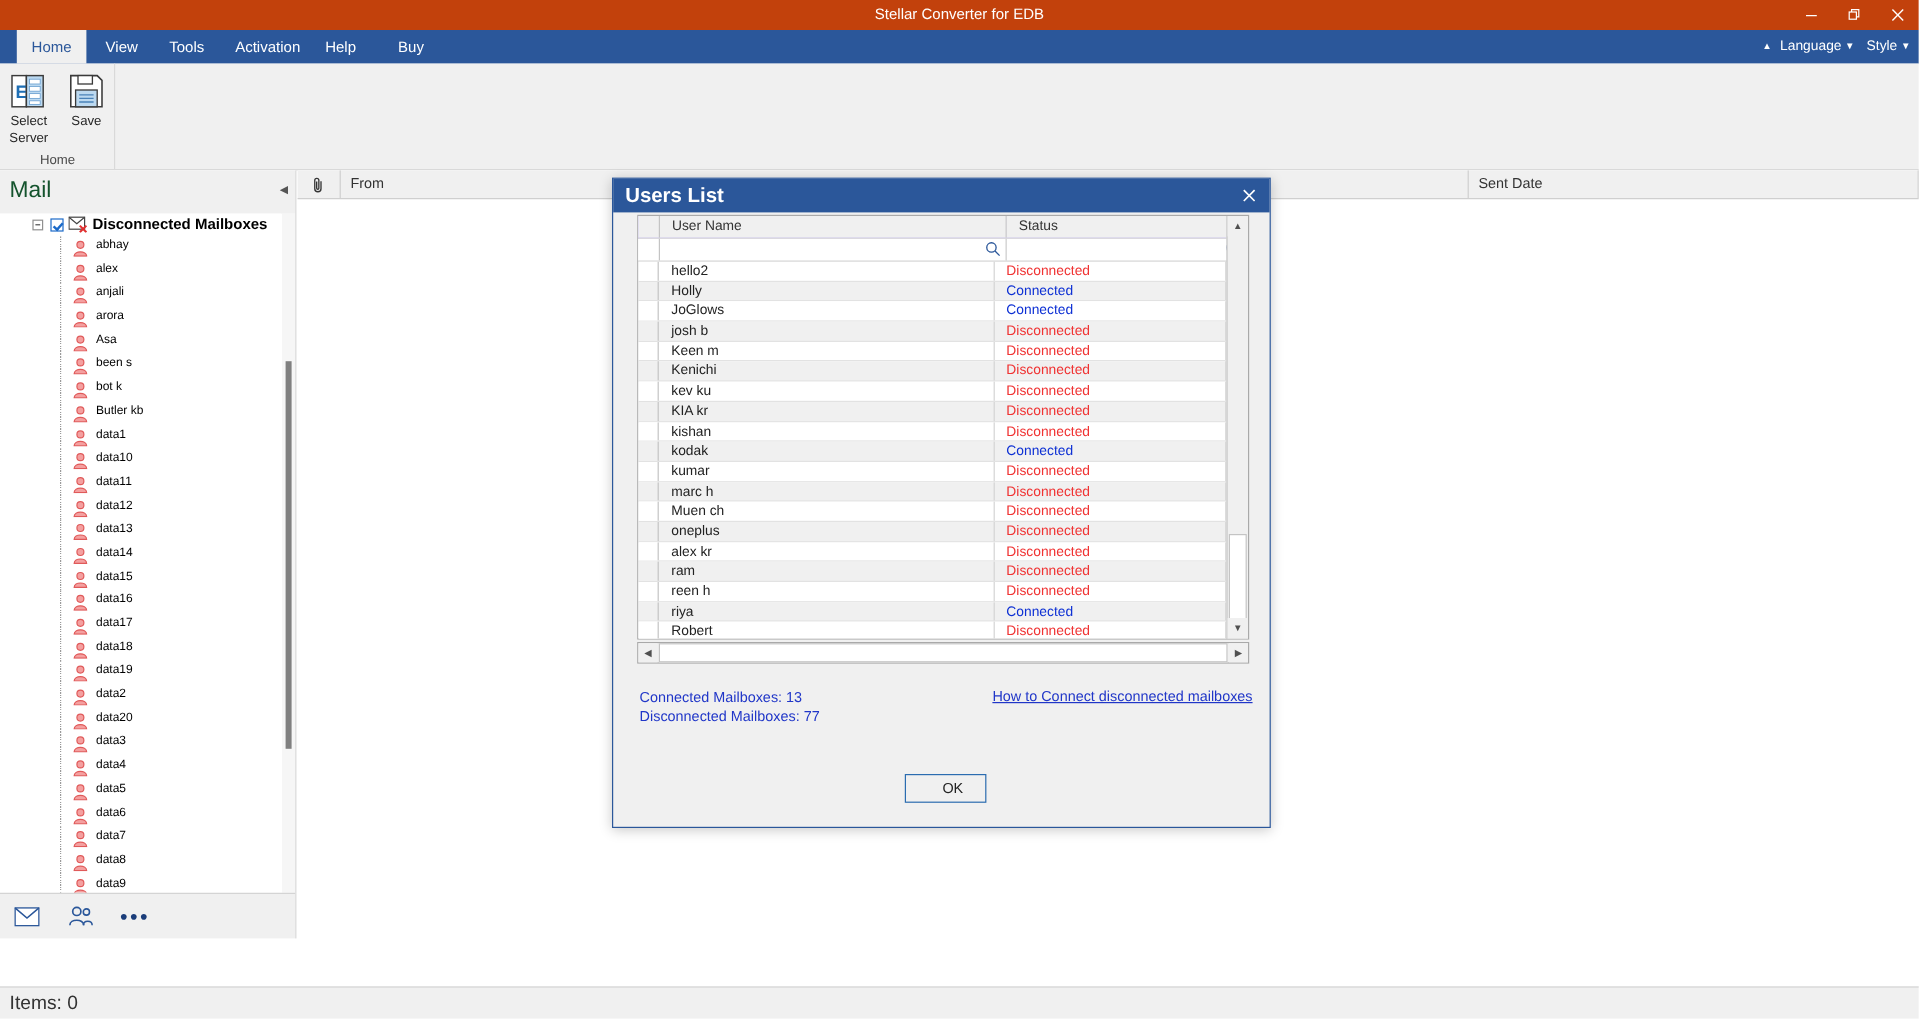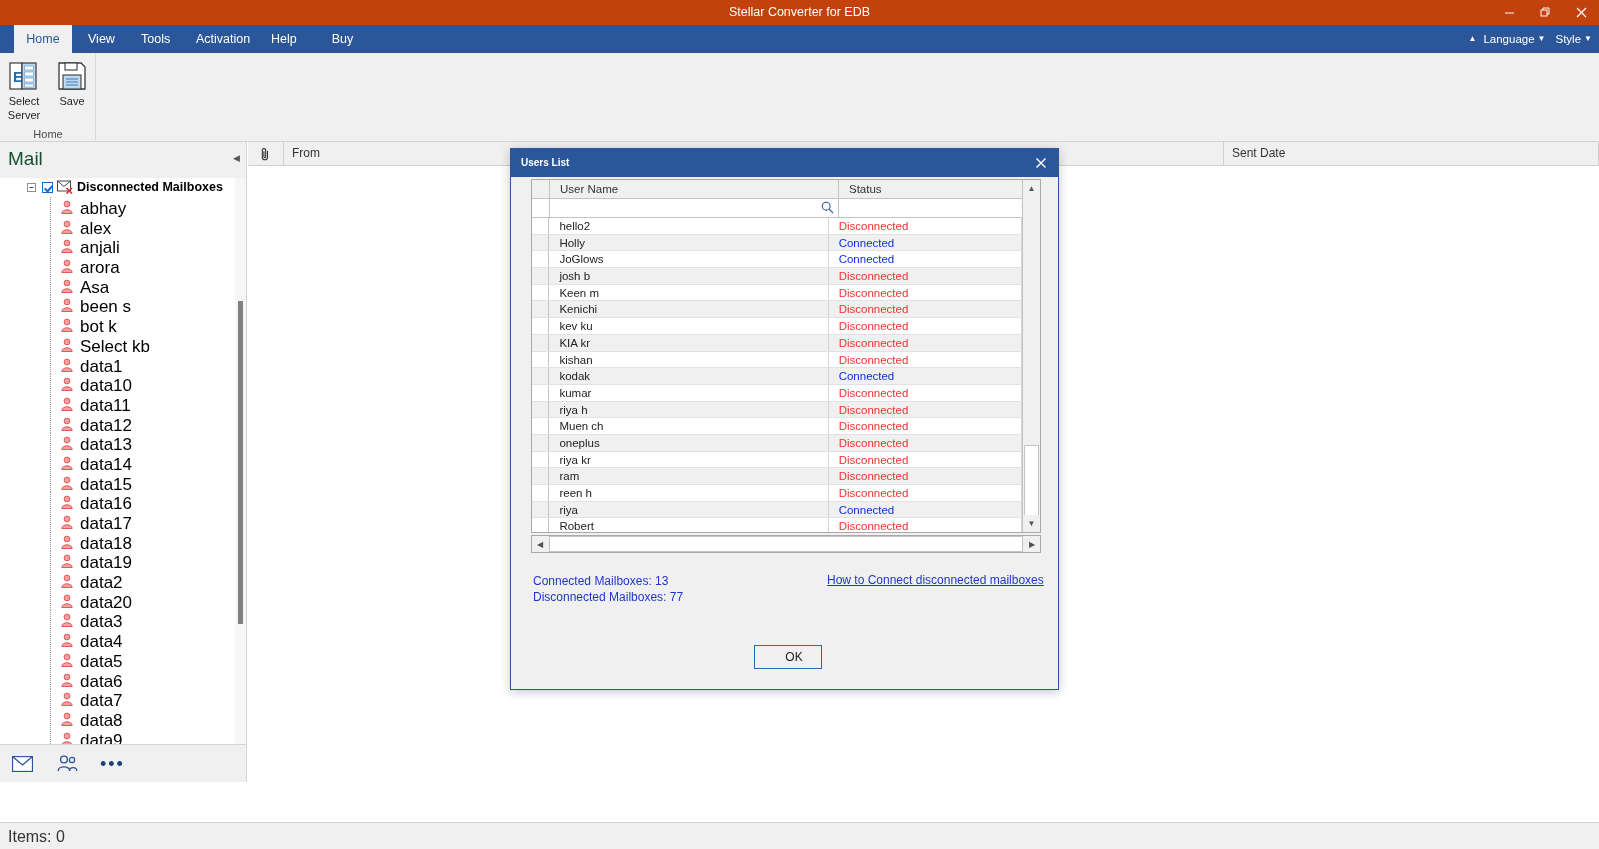--- a/index.html
+++ b/index.html
@@ -161,21 +161,21 @@
   }
   .root-icon {
     position: absolute; left: 57px; top: 2px;
     width: 16px; height: 14px;
   }
   .root-label { position: absolute; left: 77px; top: 2px; }
 
   .tree-item {
     position: relative;
     height: 19.7px;
-    font-size: 17px; color: #000000;
+    font-size: 10px; color: #000000;
   }
   .ti-icon {
     position: absolute; left: 60px; top: 3px;
     width: 14px; height: 14px;
   }
   .ti-label { position: absolute; left: 80px; top: 2px; }
   .vline {
     position: absolute; left: 50px; top: 0;
     width: 1px; height: 100%;
     background: repeating-linear-gradient(to bottom, #9a9a9a 0 1px, transparent 1px 2px);
@@ -237,21 +237,21 @@
   }
   .dlg-title {
     position: absolute; top: 0; left: 0;
     width: 547px; height: 28px;
     background: #2b579a;
     color: #ffffff;
   }
   .dlg-title-text {
     position: absolute; left: 10px; top: 0;
     height: 28px; line-height: 28px;
-    font-size: 10px; font-weight: bold;
+    font-size: 17px; font-weight: bold;
   }
   .dlg-close {
     position: absolute; right: 0; top: 0;
     width: 34px; height: 28px;
     display: flex; align-items: center; justify-content: center;
     color: #ffffff; font-size: 15px;
   }
 
   .grid-wrap {
     position: absolute; left: 20px; top: 30px;
@@ -553,21 +553,21 @@
       <path d="M1.8 13.5 C1.8 8.6 12.2 8.6 12.2 13.5 Z" fill="#f4a0a0" stroke="#e05a5a" stroke-width="1"></path>
     </svg>
     <div class="ti-label">bot k</div>
   </div>
         <div class="tree-item">
     <div class="vline"></div>
     <svg class="ti-icon" viewBox="0 0 14 14">
       <circle cx="7" cy="4" r="2.9" fill="#f4a0a0" stroke="#e05a5a" stroke-width="1"></circle>
       <path d="M1.8 13.5 C1.8 8.6 12.2 8.6 12.2 13.5 Z" fill="#f4a0a0" stroke="#e05a5a" stroke-width="1"></path>
     </svg>
-    <div class="ti-label">Select kb</div>
+    <div class="ti-label">Butler kb</div>
   </div>
         <div class="tree-item">
     <div class="vline"></div>
     <svg class="ti-icon" viewBox="0 0 14 14">
       <circle cx="7" cy="4" r="2.9" fill="#f4a0a0" stroke="#e05a5a" stroke-width="1"></circle>
       <path d="M1.8 13.5 C1.8 8.6 12.2 8.6 12.2 13.5 Z" fill="#f4a0a0" stroke="#e05a5a" stroke-width="1"></path>
     </svg>
     <div class="ti-label">data1</div>
   </div>
         <div class="tree-item">
@@ -846,36 +846,36 @@
     <div class="gcell c1">kodak</div>
     <div class="gcell c2 st-conn">Connected</div>
   </div>
           <div class="grow odd">
     <div class="grow-corner"></div>
     <div class="gcell c1">kumar</div>
     <div class="gcell c2 st-disc">Disconnected</div>
   </div>
           <div class="grow alt">
     <div class="grow-corner"></div>
-    <div class="gcell c1">riya h</div>
+    <div class="gcell c1">marc h</div>
     <div class="gcell c2 st-disc">Disconnected</div>
   </div>
           <div class="grow odd">
     <div class="grow-corner"></div>
     <div class="gcell c1">Muen ch</div>
     <div class="gcell c2 st-disc">Disconnected</div>
   </div>
           <div class="grow alt">
     <div class="grow-corner"></div>
     <div class="gcell c1">oneplus</div>
     <div class="gcell c2 st-disc">Disconnected</div>
   </div>
           <div class="grow odd">
     <div class="grow-corner"></div>
-    <div class="gcell c1">riya kr</div>
+    <div class="gcell c1">alex kr</div>
     <div class="gcell c2 st-disc">Disconnected</div>
   </div>
           <div class="grow alt">
     <div class="grow-corner"></div>
     <div class="gcell c1">ram</div>
     <div class="gcell c2 st-disc">Disconnected</div>
   </div>
           <div class="grow odd">
     <div class="grow-corner"></div>
     <div class="gcell c1">reen h</div>

